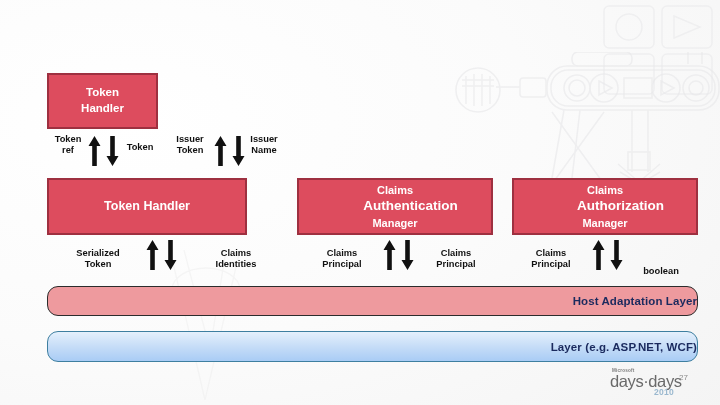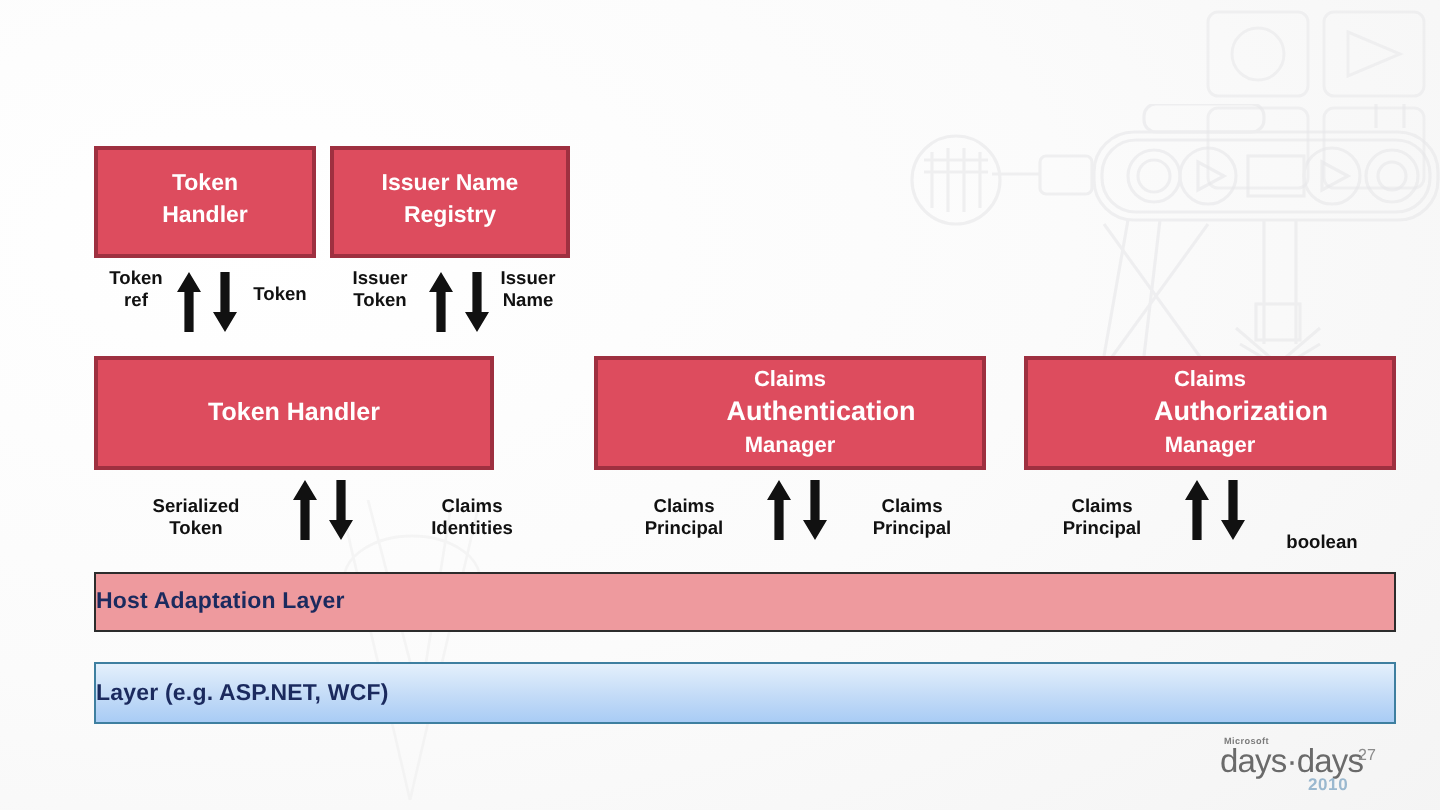--- a/index.html
+++ b/index.html
@@ -81,25 +81,26 @@
     gap: 5px;
     align-items: flex-start;
   }
   .arrow { width: 13px; height: 30px; display: block; }
 
   
   .layerbar {
     position: absolute;
     display: flex;
     align-items: center;
-    justify-content: flex-start;
+    justify-content: flex-end;
     font-size: 11.5px;
     font-weight: bold;
     color: #1B2A5E;
     letter-spacing: .1px;
+    border-radius: 11px;
   }
   #bar-host-adaptation {
     left: 47px; top: 286px; width: 651px; height: 30px;
     background: #EE9A9E;
     border: 1px solid #2C2C2C;
   }
   #bar-host {
     left: 47px; top: 331px; width: 651px; height: 31px;
     background: linear-gradient(to bottom, #E4F0FC 0%, #C3DBF7 55%, #A9CCF5 100%);
     border: 1px solid #3E7FA0;
@@ -176,24 +177,20 @@
       <ellipse cx="96" cy="40" rx="34" ry="22"></ellipse>
     </g>
   </svg>
 
 
   <div class="redbox" id="box-token-resolver">
     <span class="ln">Token</span>
     <span class="ln">Handler</span>
   </div>
 
-  <div class="redbox" id="box-issuer-registry">
-    <span class="ln">Issuer Name</span>
-    <span class="ln">Registry</span>
-  </div>
 
   <div class="caption" style="left:47px; top:134px; width:42px;">
     <span>Token</span><br>
     <span>ref</span>
   </div>
 
   <div class="arrowpair" style="left:88px; top:136px;">
     <svg class="arrow" viewBox="0 0 13 30">
       <path d="M6.5 0 L12.5 10 L8.8 10 L8.8 30 L4.2 30 L4.2 10 L0.5 10 Z" fill="#111"></path>
     </svg>

